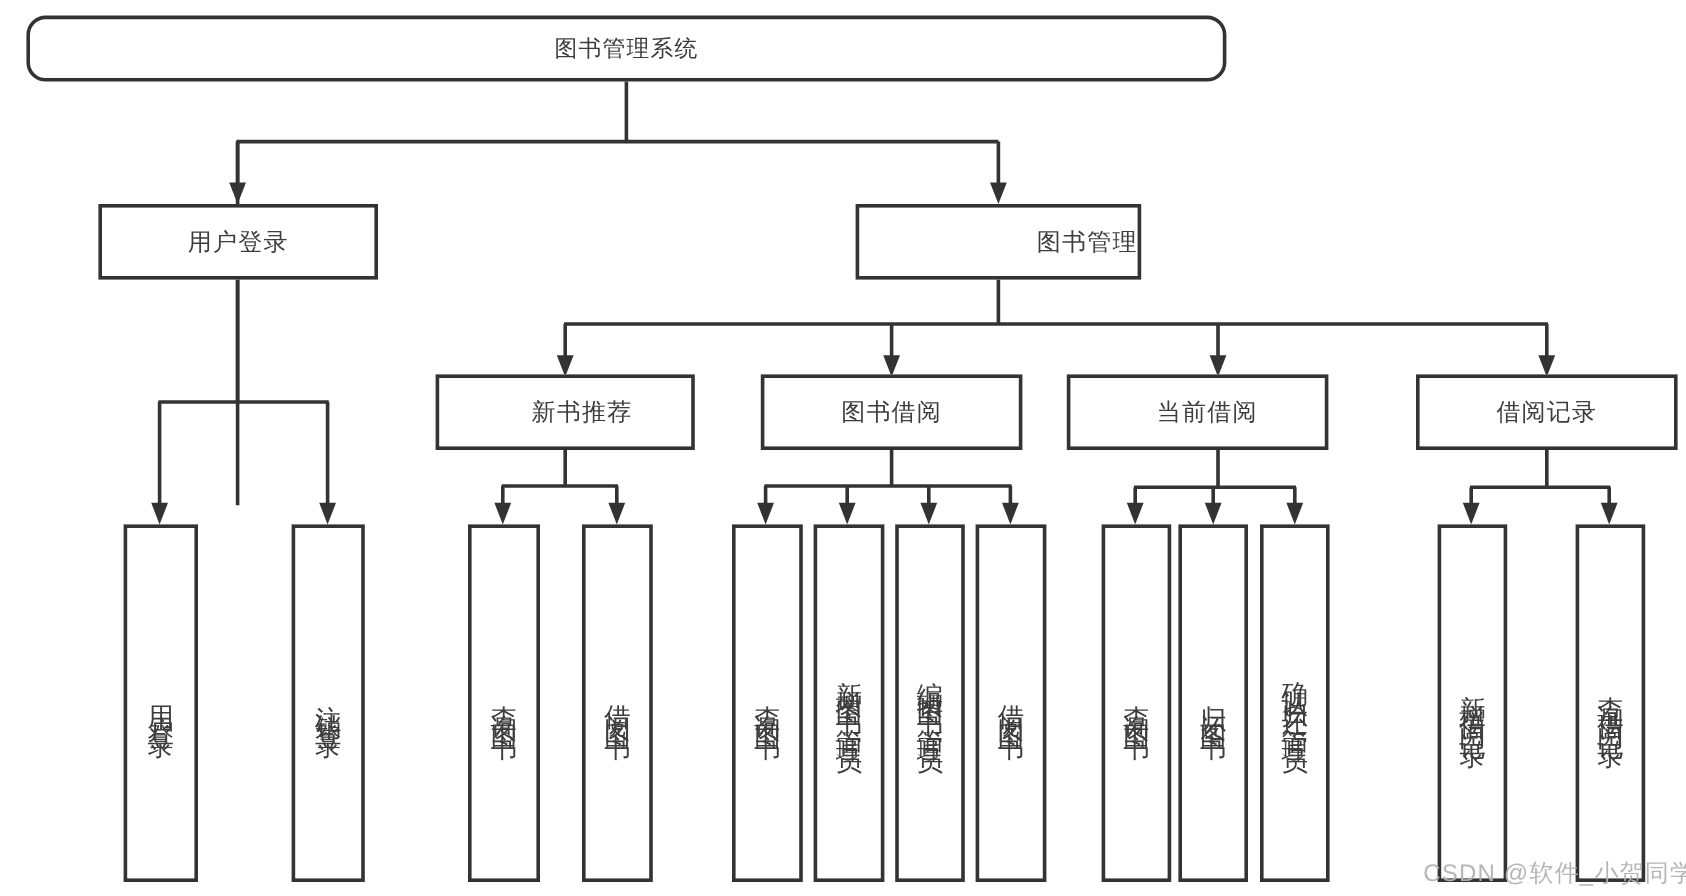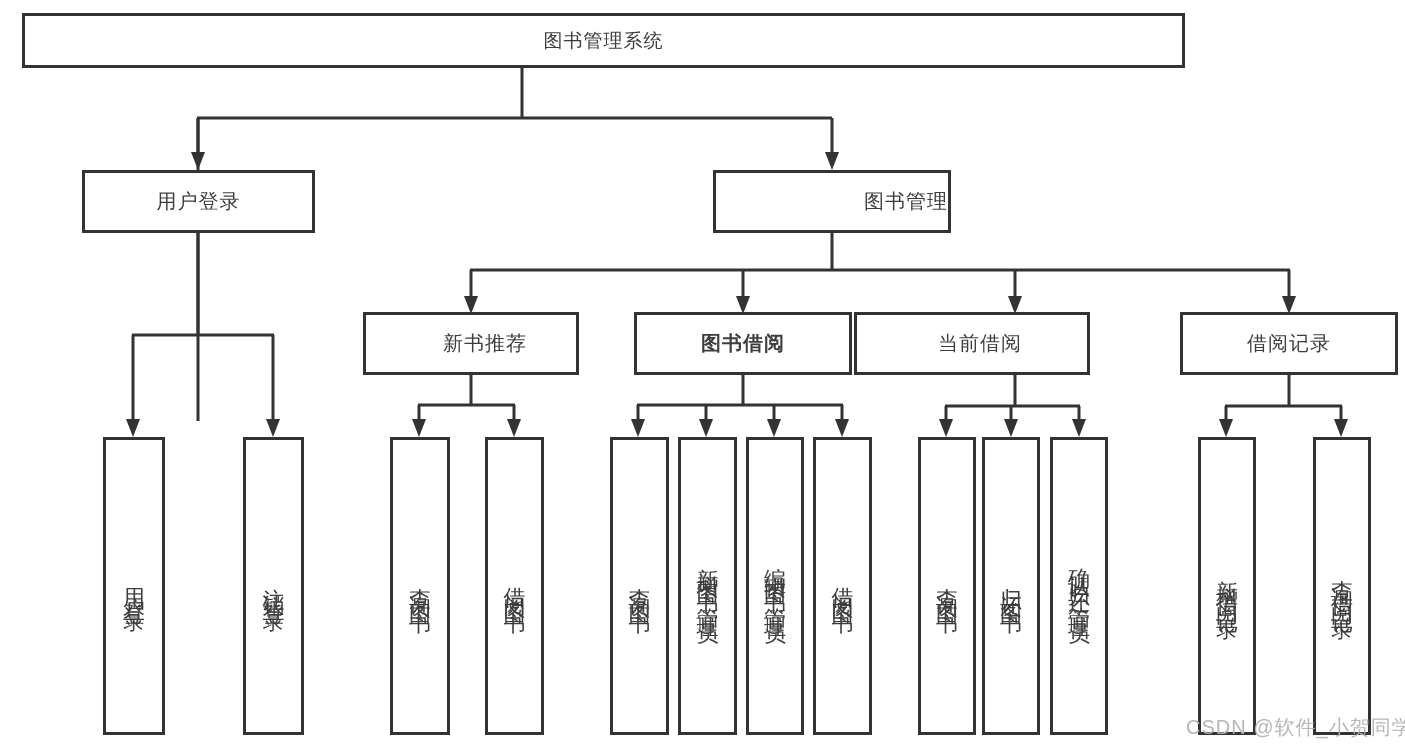--- a/index.html
+++ b/index.html
@@ -103,38 +103,38 @@
       <polygon points="767,419 781,419 774,437"></polygon>
       <polygon points="835,419 849,419 842,437"></polygon>
       <polygon points="939,419 953,419 946,437"></polygon>
       <polygon points="1004,419 1018,419 1011,437"></polygon>
       <polygon points="1072,419 1086,419 1079,437"></polygon>
       <polygon points="1219,419 1233,419 1226,437"></polygon>
       <polygon points="1334,419 1348,419 1341,437"></polygon>
     </g>
   </svg>
 
-  <div class="node node-h node-root" style="left:22px; top:13px; width:1163px; height:55px;">
+  <div class="node node-h node-root" style="left:22px; top:13px; width:1000px; height:55px;border-radius:16px;">
     <span>图书管理系统</span>
   </div>
 
   <div class="node node-h" style="left:82px; top:170px; width:233px; height:63px;">
     <span>用户登录</span>
   </div>
   <div class="node node-h" style="left:713px; top:170px; width:238px; height:63px;justify-content:flex-end;">
     <span>图书管理</span>
   </div>
 
   <div class="node node-h" style="left:363px; top:312px; width:216px; height:63px;padding-left:28px;">
     <span>新书推荐</span>
   </div>
-  <div class="node node-h" style="left:634px; top:312px; width:218px; height:63px;font-weight:bold;">
+  <div class="node node-h" style="left:634px; top:312px; width:218px; height:63px;">
     <span>图书借阅</span>
   </div>
-  <div class="node node-h" style="left:854px; top:312px; width:236px; height:63px;padding-left:16px;">
+  <div class="node node-h" style="left:889px; top:312px; width:218px; height:63px;padding-left:16px;">
     <span>当前借阅</span>
   </div>
   <div class="node node-h" style="left:1180px; top:312px; width:218px; height:63px;">
     <span>借阅记录</span>
   </div>
 
   <div class="node node-v" style="left:103px; width:62px;">
     <span class="vtext">用户登录</span>
   </div>
   <div class="node node-v" style="left:243px; width:61px;">

